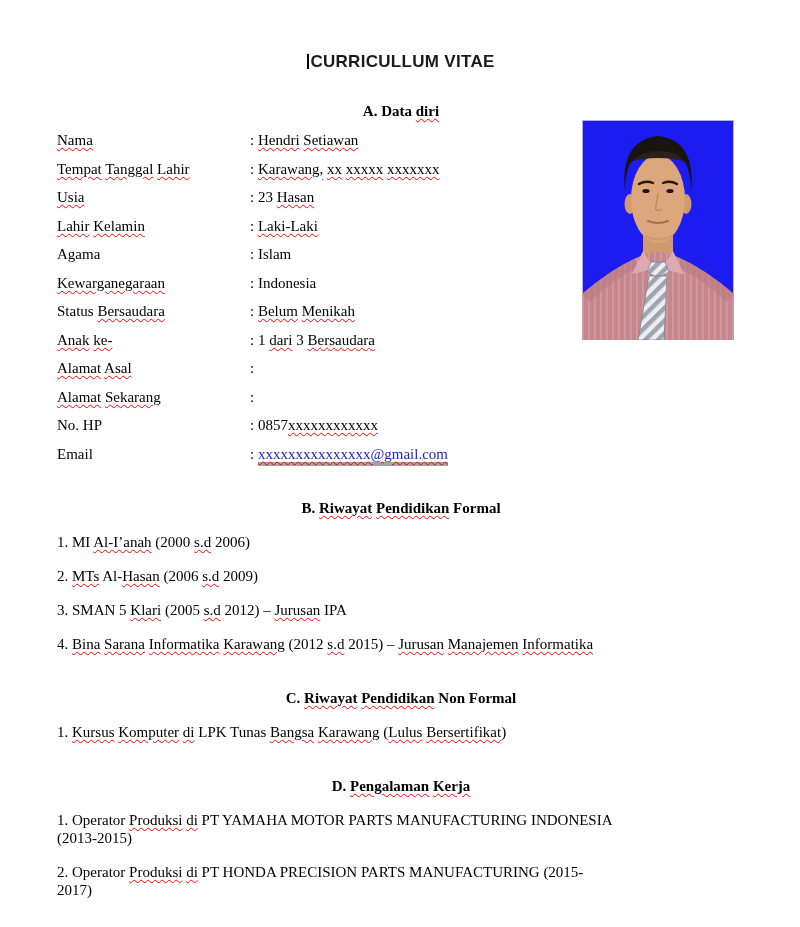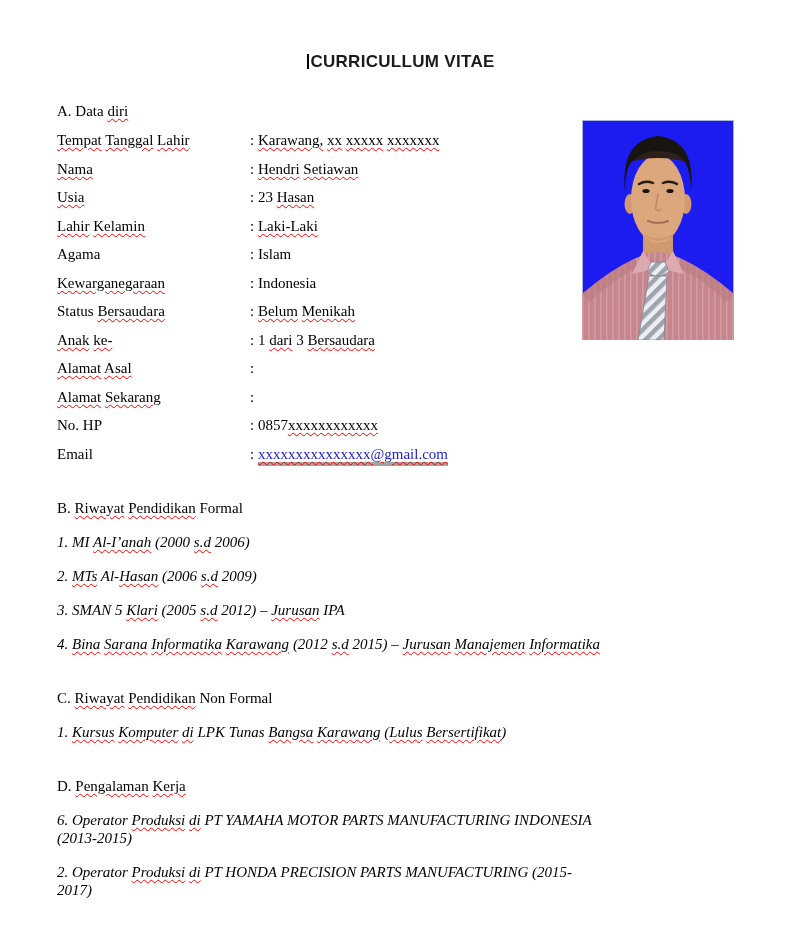--- a/index.html
+++ b/index.html
@@ -15,29 +15,30 @@
   h1.doc-title{
     font-family:"Liberation Sans","DejaVu Sans",sans-serif;
     font-size:17px;font-weight:bold;color:#1a1a1a;
     text-align:center;margin:0;line-height:20px;letter-spacing:.3px;
   }
   .caret{
     display:inline-block;width:2px;height:15px;background:#000;
     vertical-align:-2px;margin-right:1px;
   }
   .heading{
-    font-weight:normal;font-size:15px;line-height:18px;
+    font-weight:bold;font-size:15px;line-height:18px;
     margin:36px 0 11px 0;
+    text-align:center;
   }
   .heading.first{margin-top:30px;}
   .rows{}
   .row{display:flex;line-height:18px;margin:0 0 10.5px 0;}
   .row .label{flex:0 0 193px;}
   .row .value{flex:1 1 auto;}
-  .item{margin:16px 0 12px 0;line-height:18px;white-space:pre-line;font-style:italic;}
+  .item{margin:16px 0 12px 0;line-height:18px;white-space:pre-line;}
   .misspell{
     text-decoration-line:underline;
     text-decoration-style:wavy;
     text-decoration-color:#ff0000;
     text-decoration-thickness:1px;
     text-underline-offset:2px;
   }
   .link{color:#2222cc;border-bottom:4px solid #a3a3a3;}
   .photo{
     position:absolute;left:582px;top:120px;width:152px;height:220px;
@@ -51,26 +52,26 @@
 <div class="page">
 
   <div class="content">
 
     <h1 class="doc-title"><span class="caret"></span><span>CURRICULLUM VITAE</span></h1>
 
     <div class="section">
       <div class="heading first"><span>A. Data </span><span class="misspell">diri</span></div>
       <div class="rows">
           <div class="row">
+            <span class="label"><span class="misspell">Nama</span></span>
+            <span class="value"><span>: </span><span class="misspell">Hendri</span><span> </span><span class="misspell">Setiawan</span></span>
+          </div>
+          <div class="row">
             <span class="label"><span class="misspell">Tempat</span><span> </span><span class="misspell">Tanggal</span><span> </span><span class="misspell">Lahir</span></span>
             <span class="value"><span>: </span><span class="misspell">Karawang,</span><span> </span><span class="misspell">xx</span><span> </span><span class="misspell">xxxxx</span><span> </span><span class="misspell">xxxxxxx</span></span>
-          </div>
-          <div class="row">
-            <span class="label"><span class="misspell">Nama</span></span>
-            <span class="value"><span>: </span><span class="misspell">Hendri</span><span> </span><span class="misspell">Setiawan</span></span>
           </div>
           <div class="row">
             <span class="label"><span class="misspell">Usia</span></span>
             <span class="value"><span>: 23 </span><span class="misspell">Hasan</span></span>
           </div>
           <div class="row">
             <span class="label"><span class="misspell">Lahir</span><span> </span><span class="misspell">Kelamin</span></span>
             <span class="value"><span>: </span><span class="misspell">Laki-Laki</span></span>
           </div>
           <div class="row">
@@ -121,21 +122,21 @@
     <div class="section">
       <div class="heading"><span>C. </span><span class="misspell">Riwayat</span><span> </span><span class="misspell">Pendidikan</span><span> Non Formal</span></div>
       <div class="items">
           <p class="item"><span>1. </span><span class="misspell">Kursus</span><span> </span><span class="misspell">Komputer</span><span> </span><span class="misspell">di</span><span> LPK Tunas </span><span class="misspell">Bangsa</span><span> </span><span class="misspell">Karawang</span><span> (</span><span class="misspell">Lulus</span><span> </span><span class="misspell">Bersertifikat</span><span>)</span></p>
         </div>
     </div>
 
     <div class="section">
       <div class="heading"><span>D. </span><span class="misspell">Pengalaman</span><span> </span><span class="misspell">Kerja</span></div>
       <div class="items">
-          <p class="item"><span>6. Operator </span><span class="misspell">Produksi</span><span> </span><span class="misspell">di</span><span> PT YAMAHA MOTOR PARTS MANUFACTURING INDONESIA
+          <p class="item"><span>1. Operator </span><span class="misspell">Produksi</span><span> </span><span class="misspell">di</span><span> PT YAMAHA MOTOR PARTS MANUFACTURING INDONESIA
 (2013-2015)</span></p>
           <p class="item"><span>2. Operator </span><span class="misspell">Produksi</span><span> </span><span class="misspell">di</span><span> PT HONDA PRECISION PARTS MANUFACTURING (2015-
 2017)</span></p>
         </div>
     </div>
 
   </div>
 
   <div class="photo">
     <svg width="152" height="220" viewBox="0 0 152 220" xmlns="http://www.w3.org/2000/svg">

